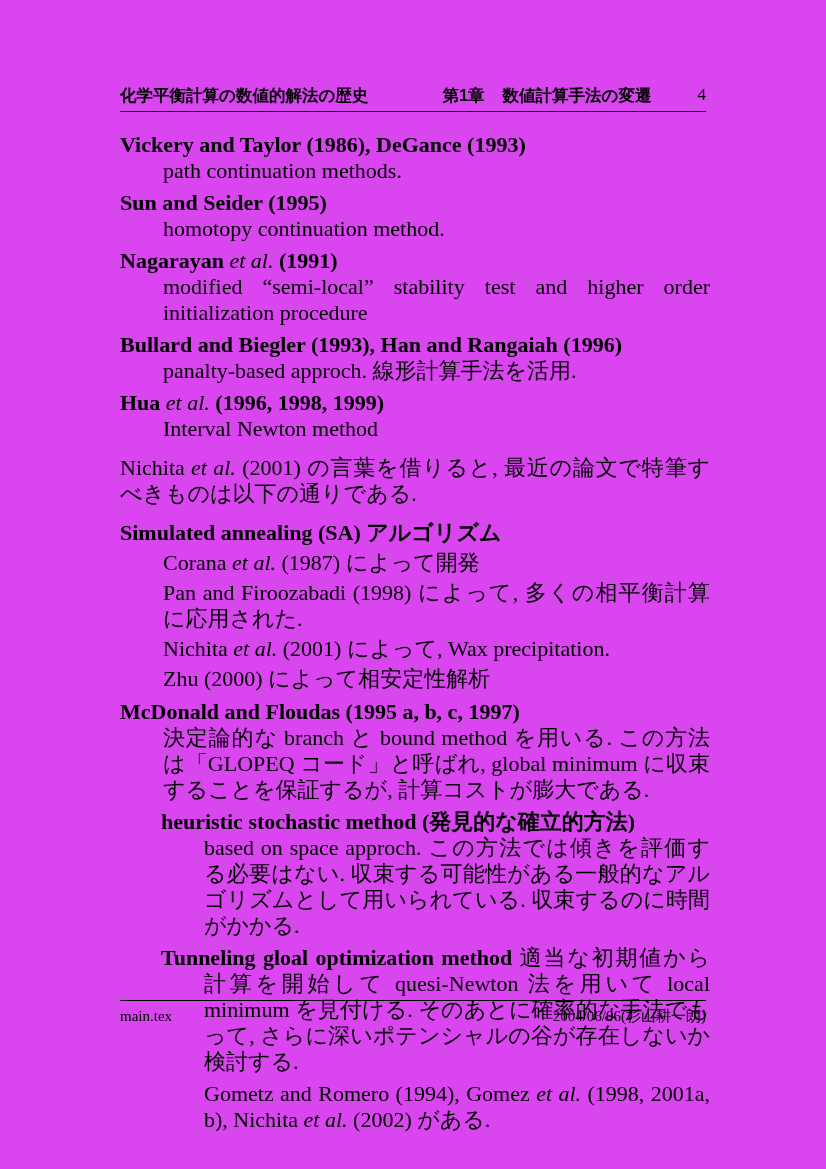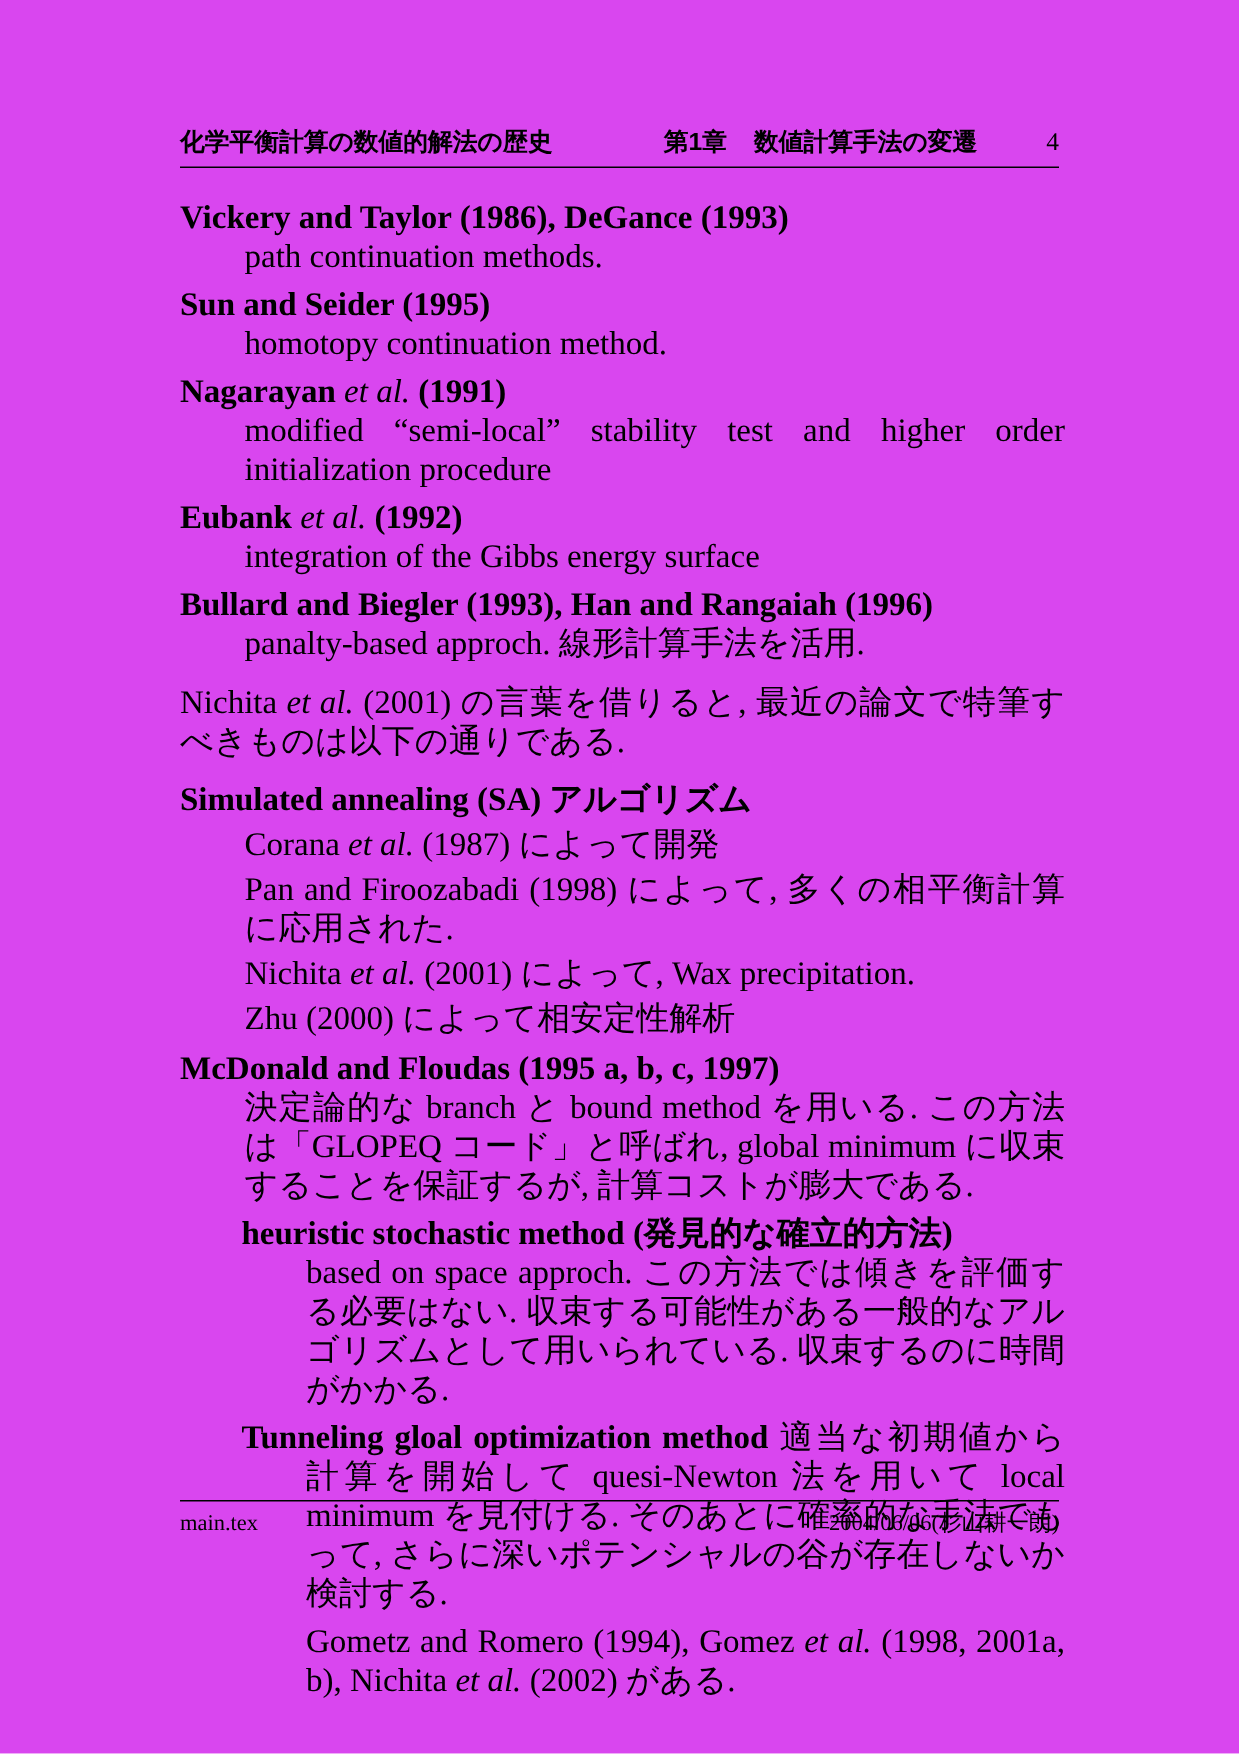--- a/index.html
+++ b/index.html
@@ -131,30 +131,30 @@
     <div class="entry">
       <div class="entry-title"><span>Sun and Seider (1995)</span><span class="etal"></span><span></span></div>
       <div class="entry-desc">homotopy continuation method.</div>
     </div>
 
     <div class="entry">
       <div class="entry-title"><span>Nagarayan </span><span class="etal">et al.</span><span> (1991)</span></div>
       <div class="entry-desc">modified “semi-local” stability test and higher order initialization procedure</div>
     </div>
 
-    <div class="entry">
-      <div class="entry-title"><span>Eubank </span><span class="etal">et al.</span><span> (1992)</span></div>
-      <div class="entry-desc">integration of the Gibbs energy surface</div>
-    </div>
 
     <div class="entry">
       <div class="entry-title"><span>Bullard and Biegler (1993), Han and Rangaiah (1996)</span><span class="etal"></span><span></span></div>
       <div class="entry-desc">panalty-based approch. 線形計算手法を活用.</div>
     </div>
 
+    <div class="entry">
+      <div class="entry-title"><span>Hua </span><span class="etal">et al.</span><span> (1996, 1998, 1999)</span></div>
+      <div class="entry-desc">Interval Newton method</div>
+    </div>
 
     <p class="para"><span>Nichita </span><span class="etal">et al.</span><span> (2001) の言葉を借りると, 最近の論文で特筆すべきものは以下の通りである.</span></p>
 
     <div class="entry">
       <div class="entry-title">Simulated annealing (SA) アルゴリズム</div>
       <div class="sub-item"><span>Corana </span><span class="etal">et al.</span><span> (1987) によって開発</span></div>
       <div class="sub-item"><span>Pan and Firoozabadi (1998) によって, 多くの相平衡計算に応用された.</span><span class="etal"></span><span></span></div>
       <div class="sub-item"><span>Nichita </span><span class="etal">et al.</span><span> (2001) によって, Wax precipitation.</span></div>
       <div class="sub-item"><span>Zhu (2000) によって相安定性解析</span><span class="etal"></span><span></span></div>
     </div>

